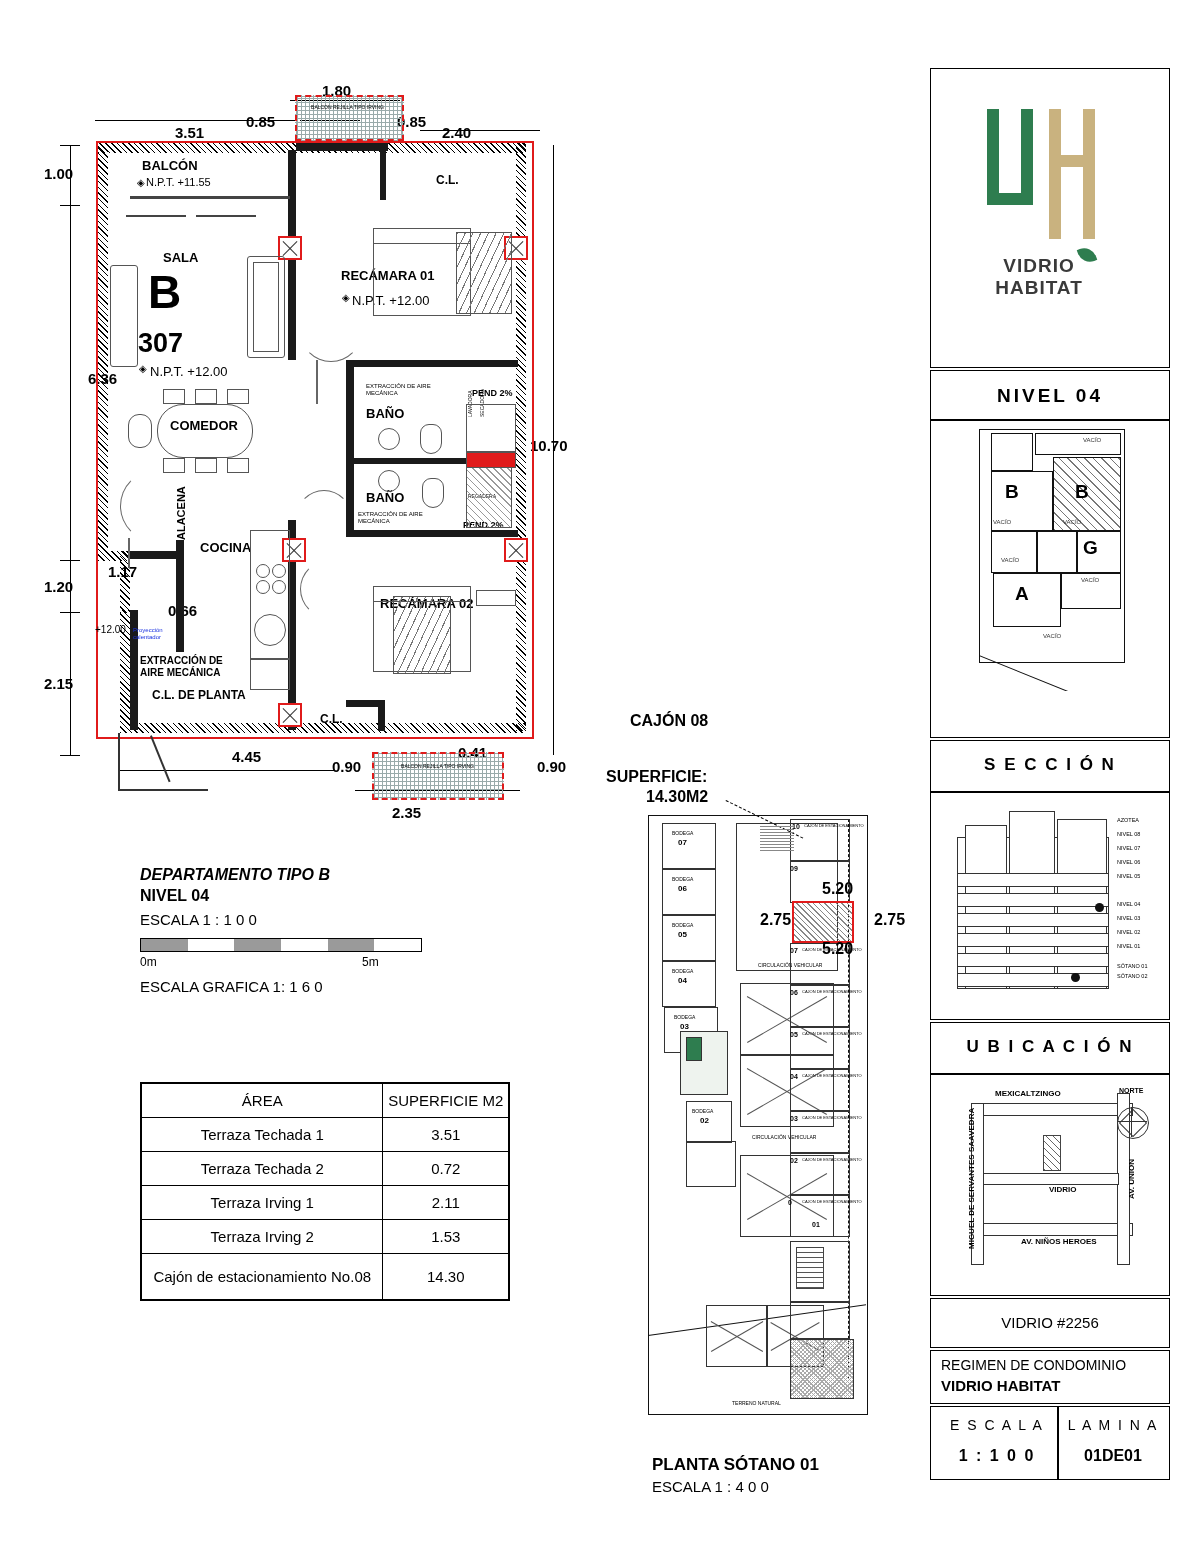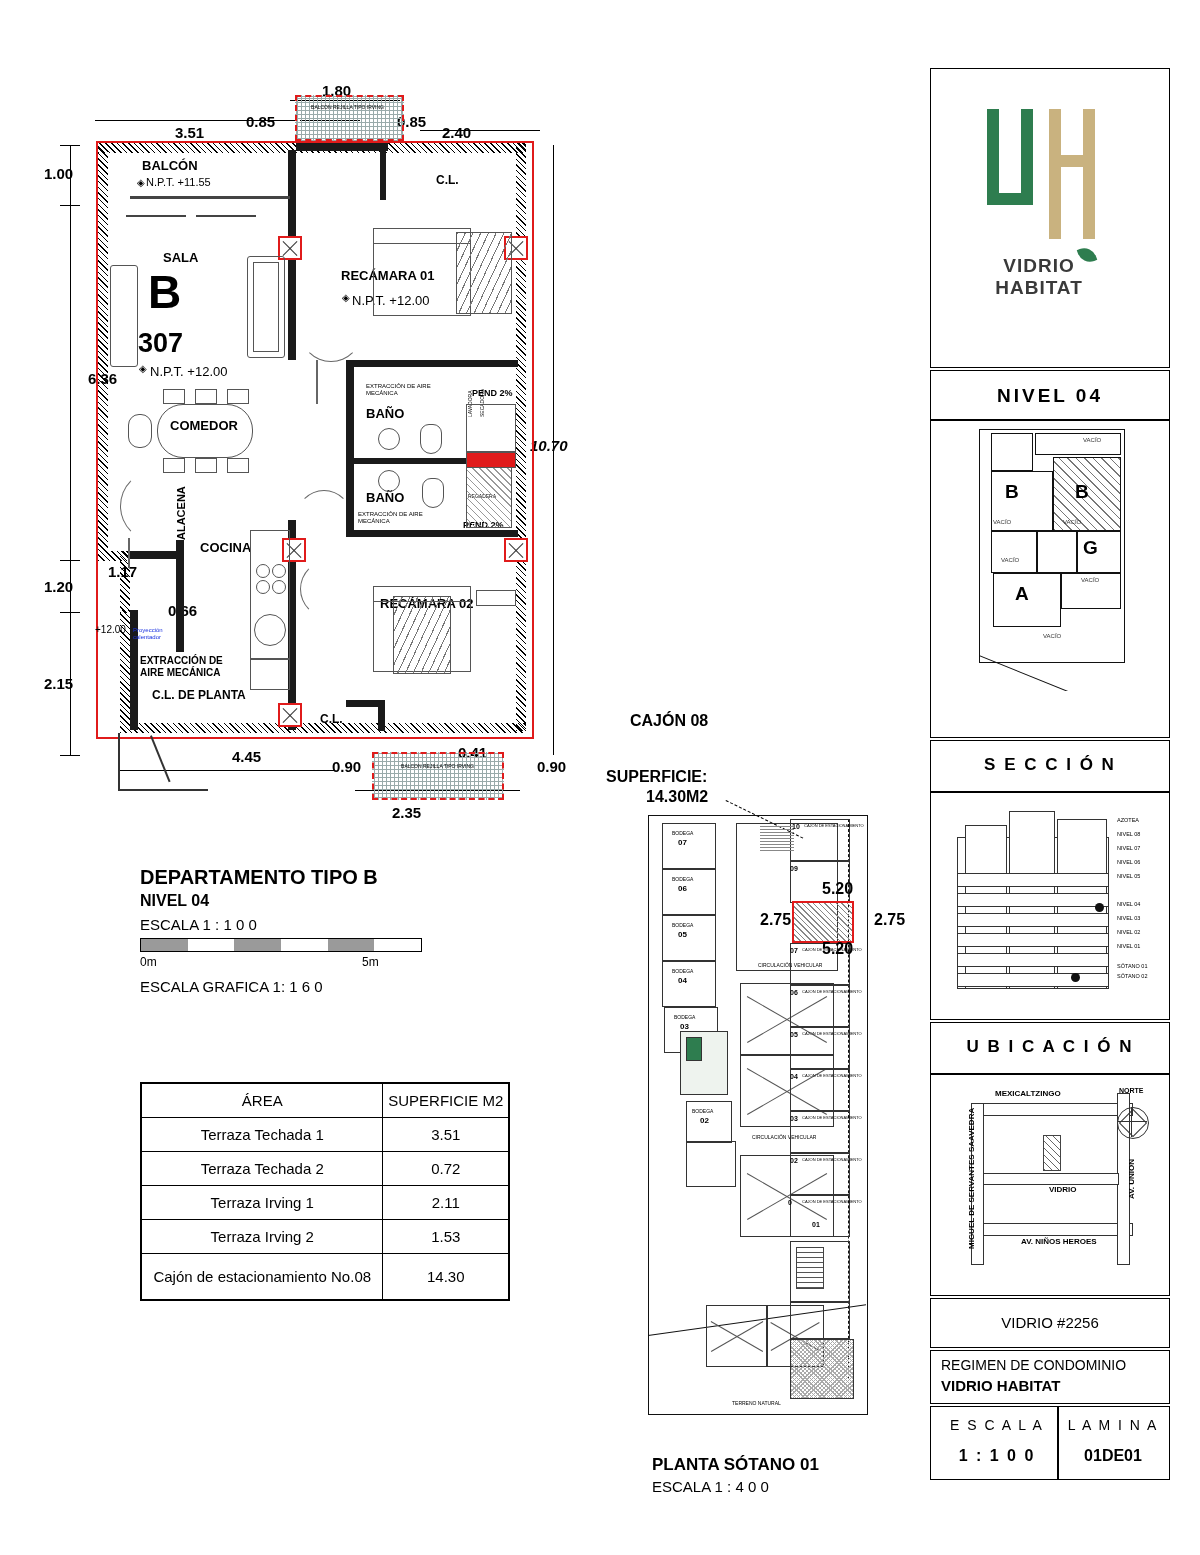--- a/index.html
+++ b/index.html
@@ -110,21 +110,21 @@
     <div class="dim" style="left:108px;top:563px;">1.17</div>
     <div class="dim" style="left:168px;top:602px;">0.66</div>
 
     <div class="dimlineV" style="left:70px;top:145px;height:610px;"></div>
     <div class="dimline" style="left:60px;top:145px;width:20px;"></div>
     <div class="dimline" style="left:60px;top:205px;width:20px;"></div>
     <div class="dimline" style="left:60px;top:560px;width:20px;"></div>
     <div class="dimline" style="left:60px;top:612px;width:20px;"></div>
     <div class="dimline" style="left:60px;top:755px;width:20px;"></div>
 
-    <div class="dim" style="left:530px;top:437px;font-style:italic;">10.70</div>
+    <div class="dim" style="left:530px;top:437px;">10.70</div>
     <div class="dimlineV" style="left:553px;top:145px;height:610px;"></div>
 
     <div class="dim" style="left:232px;top:748px;">4.45</div>
     <div class="dim" style="left:332px;top:758px;">0.90</div>
     <div class="dim" style="left:458px;top:744px;">0.41</div>
     <div class="dim" style="left:537px;top:758px;">0.90</div>
     <div class="dim" style="left:392px;top:804px;">2.35</div>
     <div class="dimline" style="left:120px;top:770px;width:215px;"></div>
     <div class="dimline" style="left:355px;top:790px;width:165px;"></div>
 
@@ -248,21 +248,21 @@
     <div class="thinline" style="left:128px;top:538px;width:2px;height:30px;background:#666;"></div>
 
     <div class="thinline" style="left:118px;top:733px;width:2px;height:58px;background:#333;"></div>
     <div class="thinline" style="left:118px;top:789px;width:90px;height:2px;background:#333;"></div>
     <div class="thinline" style="left:150px;top:736px;width:2px;height:50px;background:#333;transform:rotate(-22deg);transform-origin:top left;"></div>
 
     <div class="grille" style="left:372px;top:752px;width:128px;height:44px;"></div>
     <div class="tiny" style="left:395px;top:764px;text-align:center;width:85px;">BALCON REJILLA TIPO IRVING</div>
 
     <div class="abs" style="left:140px;top:866px;">
-      <div style="font-size:20px;font-weight:bold;">DEPARTAMENTO TIPO B</div>
+      <div style="font-size:16px;font-weight:bold;font-style:italic;">DEPARTAMENTO TIPO B</div>
       <div style="font-size:16px;font-weight:bold;margin-top:3px;">NIVEL 04</div>
       <div style="font-size:15px;margin-top:6px;">ESCALA  1 : 1 0 0</div>
     </div>
     <div class="scalebar" style="left:140px;top:938px;width:280px;">
       <div style="background:#9a9a9a;"></div>
         <div style="background:#fff;"></div>
       <div style="background:#9a9a9a;"></div>
         <div style="background:#fff;"></div>
       <div style="background:#9a9a9a;"></div>
         <div style="background:#fff;"></div>

